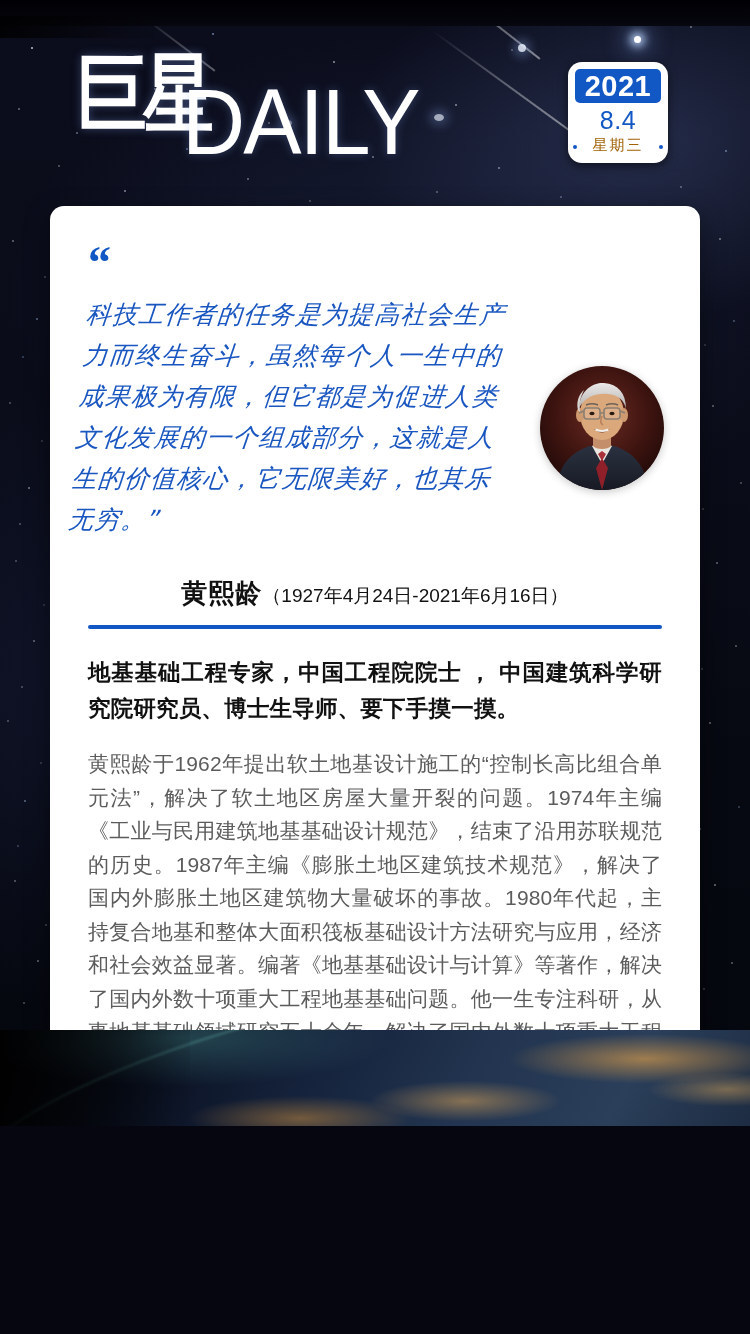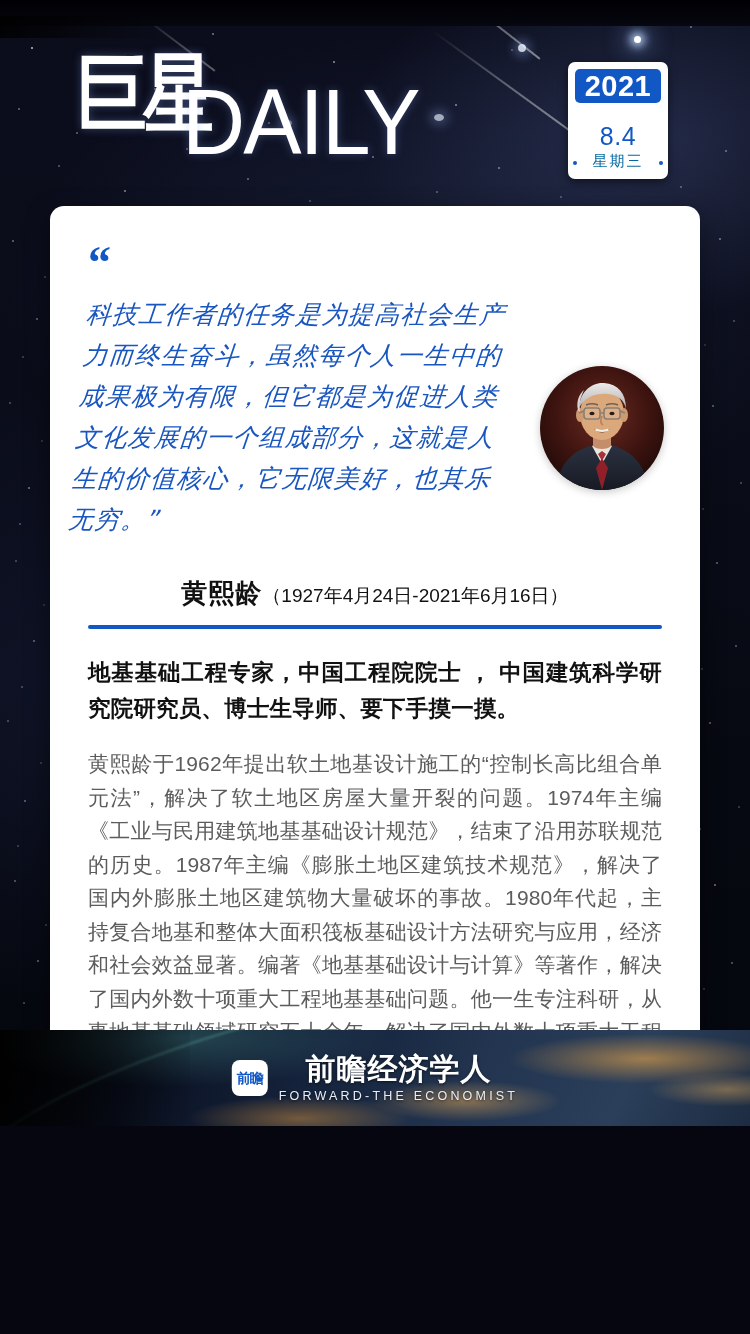--- a/index.html
+++ b/index.html
@@ -165,45 +165,45 @@
     transform-origin: left top;
     text-shadow: 0 0 10px rgba(140,175,255,.3);
   }
 
   
   .date-card {
     position: absolute;
     left: 568px; top: 62px;
     width: 100px;
     background: #ffffff;
-    border-radius: 7px;
+    border-radius: 14px;
     box-shadow: 0 3px 10px rgba(0,0,0,.55);
     padding: 7px 7px 9px 7px;
     box-sizing: border-box;
     text-align: center;
   }
   .date-year {
     background: #1258c4;
     color: #ffffff;
     font-size: 29px;
     line-height: 34px;
     font-weight: 700;
     border-radius: 5px;
     letter-spacing: .5px;
   }
   .date-day {
     color: #1258c4;
     font-size: 25px;
     line-height: 30px;
     font-weight: 400;
-    margin-top: 18px;
+    margin-top: 2px;
     letter-spacing: .5px;
   }
   .date-week {
-    color: #0369a1;
+    color: #a16207;
     font-size: 15px;
     line-height: 19px;
     font-weight: 500;
     letter-spacing: 2px;
     position: relative;
   }
   .date-week::before, .date-week::after {
     content: "";
     position: absolute;
     top: 10px;
@@ -486,22 +486,15 @@
 
     <div class="lead">地基基础工程专家，中国工程院院士 ， 中国建筑科学研究院研究员、博士生导师、要下手摸一摸。</div>
 
     <div class="body-text">黄熙龄于1962年提出软土地基设计施工的“控制长高比组合单元法”，解决了软土地区房屋大量开裂的问题。1974年主编《工业与民用建筑地基基础设计规范》，结束了沿用苏联规范的历史。1987年主编《膨胀土地区建筑技术规范》，解决了国内外膨胀土地区建筑物大量破坏的事故。1980年代起，主持复合地基和整体大面积筏板基础设计方法研究与应用，经济和社会效益显著。编著《地基基础设计与计算》等著作，解决了国内外数十项重大工程地基基础问题。他一生专注科研，从事地基基础领域研究五十余年，解决了国内外数十项重大工程地基基础问题，为中国的地基基础研究做出了无比卓越的贡献。他曾说：“人的生命有两个，一个是身体上的生命，还有一个是技术生命，人要活到老研究到老。”他带领研究生研发了利用发电厂燃烧后的粉煤灰作为添加剂的CFG桩技术，经济高效又解决粉煤灰污染的问题，为国家节省大量的资金。黄熙龄说：“作为一名岩土工作者，一定要亲手做土工实验，了解土的各项指标，要对土的特性有充分的了解，特别对现场情况的了解尤为重要，要下手摸一摸，坚持要第一手资料。”</div>
   </div>
 
   <div class="footer">
     <div class="earth"></div>
     <div class="earth-limb"></div>
     <div class="earth-dark"></div>
-    <div class="logo">
-      <div class="logo-badge">前瞻</div>
-      <div class="logo-stack">
-        <div class="logo-cn">前瞻经济学人</div>
-        <div class="logo-en">FORWARD-THE ECONOMIST</div>
-      </div>
-    </div>
   </div>
 
 </div>
 
 </body></html>

